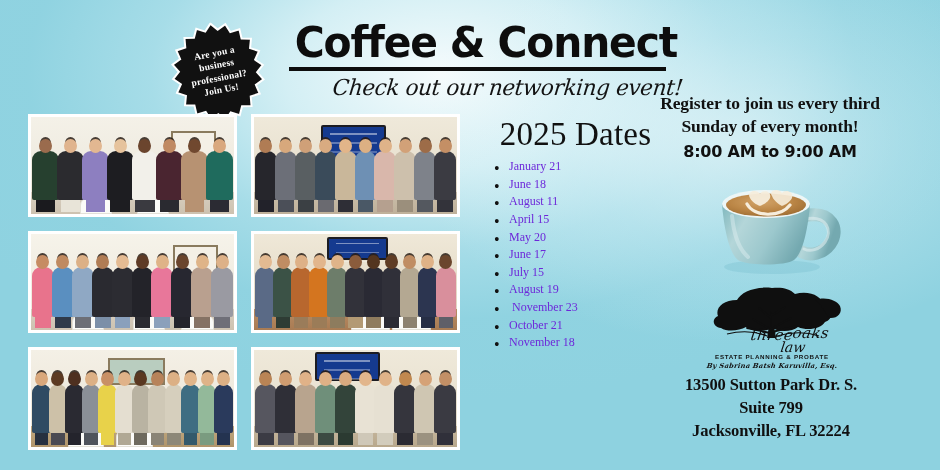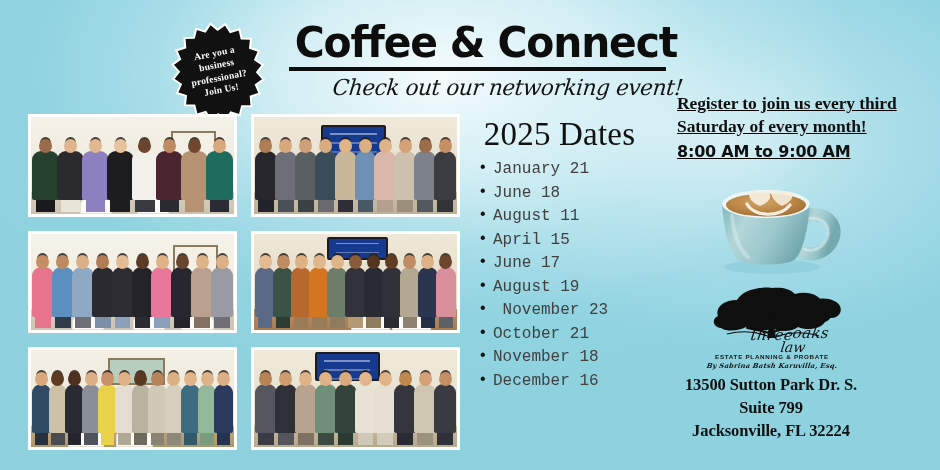--- a/index.html
+++ b/index.html
@@ -214,64 +214,63 @@
   .person .legs {
     width: 72%;
     max-width: 24px;
     height: 15%;
     background: #2b3340;
   }
 
   
   .dates {
     position: absolute;
-    left: 462px;
+    left: 478px;
     top: 118px;
     width: 195px;
   }
   .dates-heading {
     font-family: "Liberation Serif", serif;
     font-weight: 400;
     font-size: 33px;
     line-height: 1.0;
     color: #111111;
     text-align: center;
     margin: 0 0 7px 0;
     letter-spacing: .2px;
   }
   .dates-list {
     margin: 0;
     padding: 0 0 0 31px;
     list-style: none;
   }
   .dates-list li {
     position: relative;
-    font-family: Liberation Mono, monospace;
-    font-size: 16px;
+    font-family: Liberation Serif, serif;
+    font-size: 12px;
     line-height: 1.47;
-    color: #404040;
+    color: #6d28d9;
     white-space: pre;
   }
   .dates-list li::before {
     content: "\2022";
     position: absolute;
     left: -15px;
     top: -1px;
     font-size: 16px;
     color: #111111;
   }
 
   
   .register {
     position: absolute;
-    left: 677px;
+    left: 650px;
     top: 92px;
     width: 240px;
-    text-align: left;
-    text-decoration: underline;
+    text-align: center;
   }
   .register-line {
     font-family: "Liberation Serif", serif;
     font-weight: 700;
     font-size: 17.5px;
     line-height: 1.33;
     color: #101010;
     letter-spacing: -0.1px;
     white-space: nowrap;
   }
@@ -763,32 +762,33 @@
 
   </div>
 
   <div class="dates">
     <div class="dates-heading">2025 Dates</div>
     <ul class="dates-list">
       <li>January 21</li>
       <li>June 18</li>
       <li>August 11</li>
       <li>April 15</li>
+      <li>May 20</li>
       <li>June 17</li>
+      <li>July 15</li>
       <li>August 19</li>
       <li> November 23</li>
       <li>October 21</li>
       <li>November 18</li>
-      <li>December 16</li>
     </ul>
   </div>
 
   <div class="register">
     <div class="register-line">Register to join us every third</div>
-    <div class="register-line">Saturday of every month!</div>
+    <div class="register-line">Sunday of every month!</div>
     <div class="register-time">8:00 AM to 9:00 AM</div>
   </div>
 
   <div class="cup-wrap">
     <svg viewBox="0 0 140 102" width="140" height="102">
       <defs>
         <linearGradient id="cupg" x1="0" y1="0" x2="1" y2="0.4">
           <stop offset="0%" stop-color="#7fb7bd"></stop>
           <stop offset="32%" stop-color="#b4d6d9"></stop>
           <stop offset="66%" stop-color="#9cc8cd"></stop>

